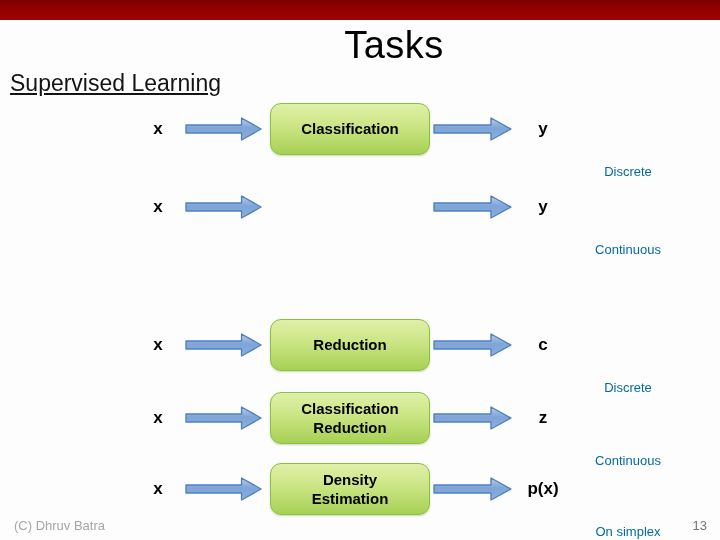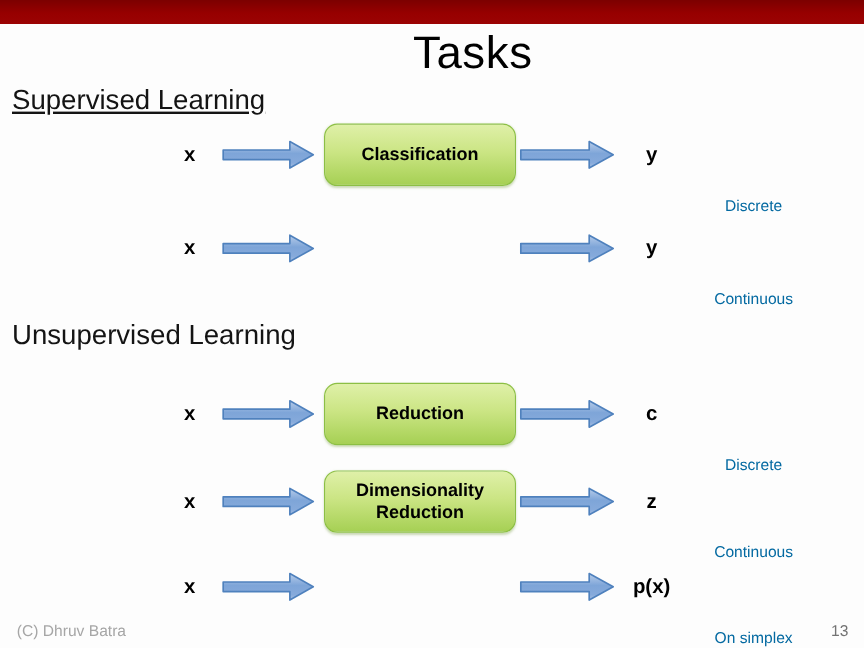--- a/index.html
+++ b/index.html
@@ -102,21 +102,20 @@
     <svg class="arrow-a">
         <use href="#arrowShape"></use>
       </svg>
     <svg class="arrow-b">
         <use href="#arrowShape"></use>
       </svg>
     <span class="output-label">y</span>
     <span class="type-label">Continuous</span>
   </div>
 
-  <div class="section-heading" id="heading-unsupervised">Unsupervised Learning</div>
 
   <div class="flow-row" id="row-3">
     <span class="input-label">x</span>
     <svg class="arrow-a">
         <use href="#arrowShape"></use>
       </svg>
     <div class="task-box">
       <span>Reduction</span>
     </div>
     <svg class="arrow-b">
@@ -125,34 +124,37 @@
     <span class="output-label">c</span>
     <span class="type-label">Discrete</span>
   </div>
 
   <div class="flow-row" id="row-4">
     <span class="input-label">x</span>
     <svg class="arrow-a">
         <use href="#arrowShape"></use>
       </svg>
     <div class="task-box">
-      <span>Dimensionality Reduction</span>
+      <span>Classification Reduction</span>
     </div>
     <svg class="arrow-b">
         <use href="#arrowShape"></use>
       </svg>
     <span class="output-label">z</span>
     <span class="type-label">Continuous</span>
   </div>
 
   <div class="flow-row" id="row-5">
     <span class="input-label">x</span>
     <svg class="arrow-a">
         <use href="#arrowShape"></use>
       </svg>
+    <div class="task-box">
+      <span>Density Estimation</span>
+    </div>
     <svg class="arrow-b">
         <use href="#arrowShape"></use>
       </svg>
     <span class="output-label">p(x)</span>
     <span class="type-label">On simplex</span>
   </div>
 
   <div class="footer-left">(C) Dhruv Batra</div>
   <div class="page-number">13</div>
 </div>

